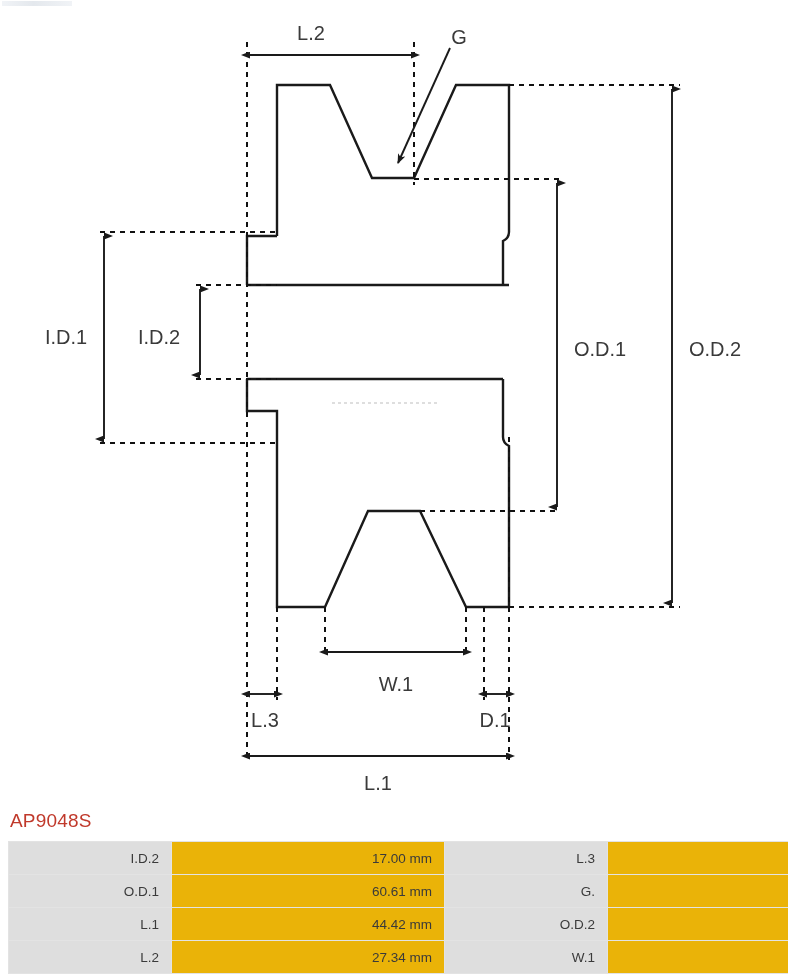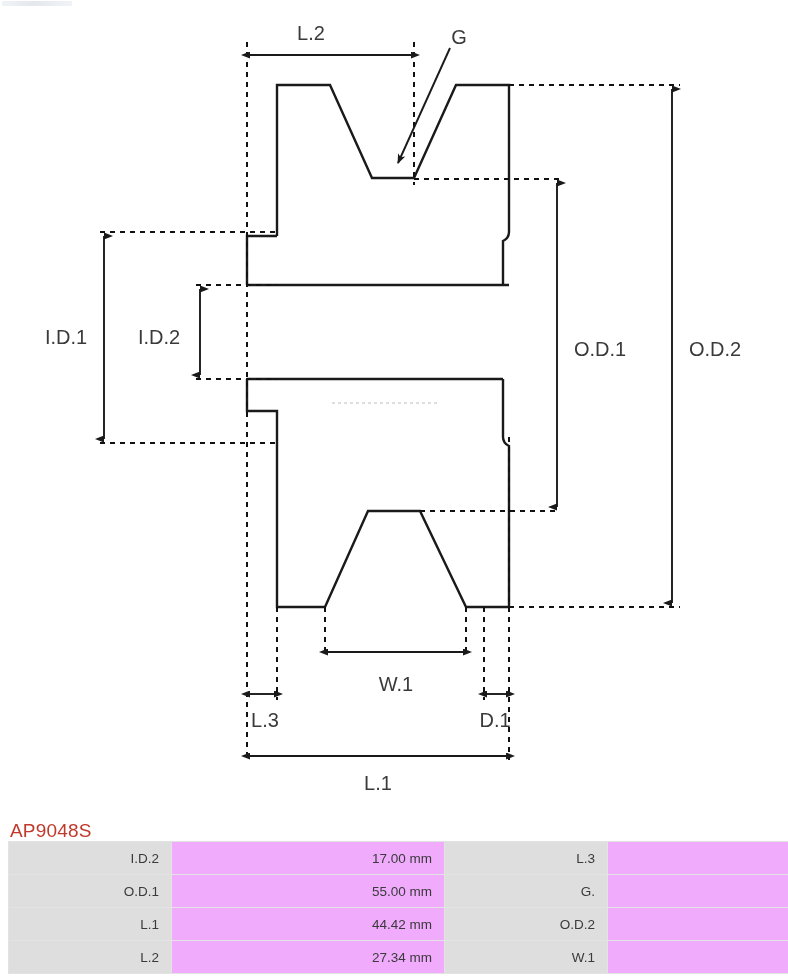--- a/index.html
+++ b/index.html
@@ -36,21 +36,20 @@
   .part-title {
     position: absolute;
     left: 10px;
     top: 808px;
     font-size: 19px;
     font-weight: 400;
     color: #c0392b;
     letter-spacing: 0.2px;
     line-height: 26px;
     white-space: nowrap;
-    margin-top: 10px;
   }
   .spec-table-wrap {
     position: absolute;
     left: 8px;
     top: 841px;
     width: 772px;
   }
   table.spec-table {
     border-collapse: collapse;
     width: 772px;
@@ -66,21 +65,21 @@
     vertical-align: middle;
     white-space: nowrap;
     overflow: hidden;
   }
   table.spec-table td.k {
     background: #dedede;
     width: 138px;
     color: #3a3a3a;
   }
   table.spec-table td.v {
-    background: #f0abfc;
+    background: #eab308;
     width: 248px;
   }
   .faint-top {
     position: absolute;
     left: 2px;
     top: 1px;
     width: 70px;
     height: 5px;
     background: linear-gradient(90deg,#eef1f5 0%, #dfe4ea 45%, #eef1f5 100%);
     opacity: 0.85;
@@ -225,21 +224,21 @@
     <table class="spec-table">
       <tbody>
         <tr>
           <td class="k">I.D.2</td>
           <td class="v">17.00 mm</td>
           <td class="k">L.3</td>
           <td class="v">4.00 mm</td>
         </tr>
         <tr>
           <td class="k">O.D.1</td>
-          <td class="v">55.00 mm</td>
+          <td class="v">60.61 mm</td>
           <td class="k">G.</td>
           <td class="v">1 qty.</td>
         </tr>
         <tr>
           <td class="k">L.1</td>
           <td class="v">44.42 mm</td>
           <td class="k">O.D.2</td>
           <td class="v">85.00 mm</td>
         </tr>
         <tr>

